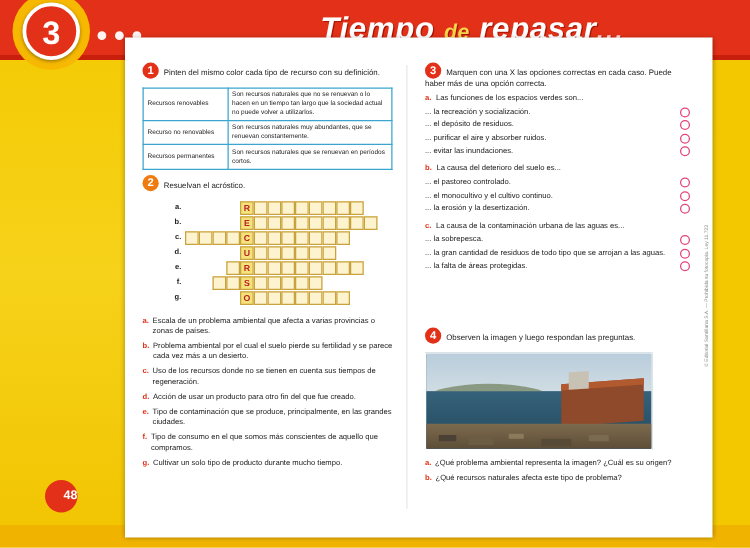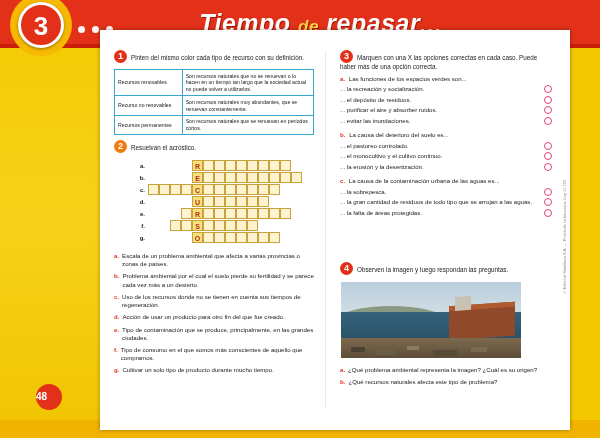--- a/index.html
+++ b/index.html
@@ -37,23 +37,23 @@
   #bottomband{
     position:absolute; left:0; bottom:0; width:600px; height:18px;
     background:#f0b400;
   }
   #rightband{
     position:absolute; right:0; top:0; width:30px; height:438px;
     background:#f3c800;
   }
   
   #title {
-    position:absolute; left:156px; top:5px; width:330px; height:36px;
+    position:absolute; left:170px; top:5px; width:330px; height:36px;
     color:#ffffff; font-size:25px; font-weight:bold; font-style:italic;
-    letter-spacing:.5px; text-align:center; line-height:36px;
+    letter-spacing:.5px; text-align:right; line-height:36px;
     text-shadow:1px 1px 0 #a81505;
     white-space:nowrap;
   }
   #title .de { color:#f7d64a; font-size:17px; }
   #title .dots { color:#ffd9d2; font-size:20px; letter-spacing:2px;}
   
   #badge {
     position:absolute; left:18px; top:2px; width:46px; height:46px;
     border-radius:50%; background:#e23118; border:3px solid #ffffff;
     color:#ffffff; font-size:26px; font-weight:bold; text-align:center;
@@ -122,21 +122,21 @@
         transform:skewY(-4deg); }
   .ship:after{ content:""; position:absolute; left:6px; top:-14px;
         width:16px; height:14px; background:#c8c2b4;}
   .hills{ position:absolute; left:0; top:24px; width:100px; height:12px;
         background:#8a9a82; border-radius:50% 50% 0 0 / 100% 100% 0 0;}
   .debris{ position:absolute; background:#4a4034; }
   
   #pagenum{
     position:absolute; left:36px; bottom:28px; width:26px; height:26px;
     border-radius:50%; background:#e23118; color:#ffffff;
-    font-size:10px; font-weight:bold; text-align:left; line-height:26px;
+    font-size:10px; font-weight:bold; text-align:right; line-height:26px;
   }
   
   #sidecredit{
     position:absolute; right:8px; top:150px;
     transform:rotate(-90deg); transform-origin:right top;
     font-size:4px; color:#8a8a8a; white-space:nowrap;
   }
   .vline{
     position:absolute; left:325px; top:52px; width:1px; height:360px;
     background:#e8e8e8;

